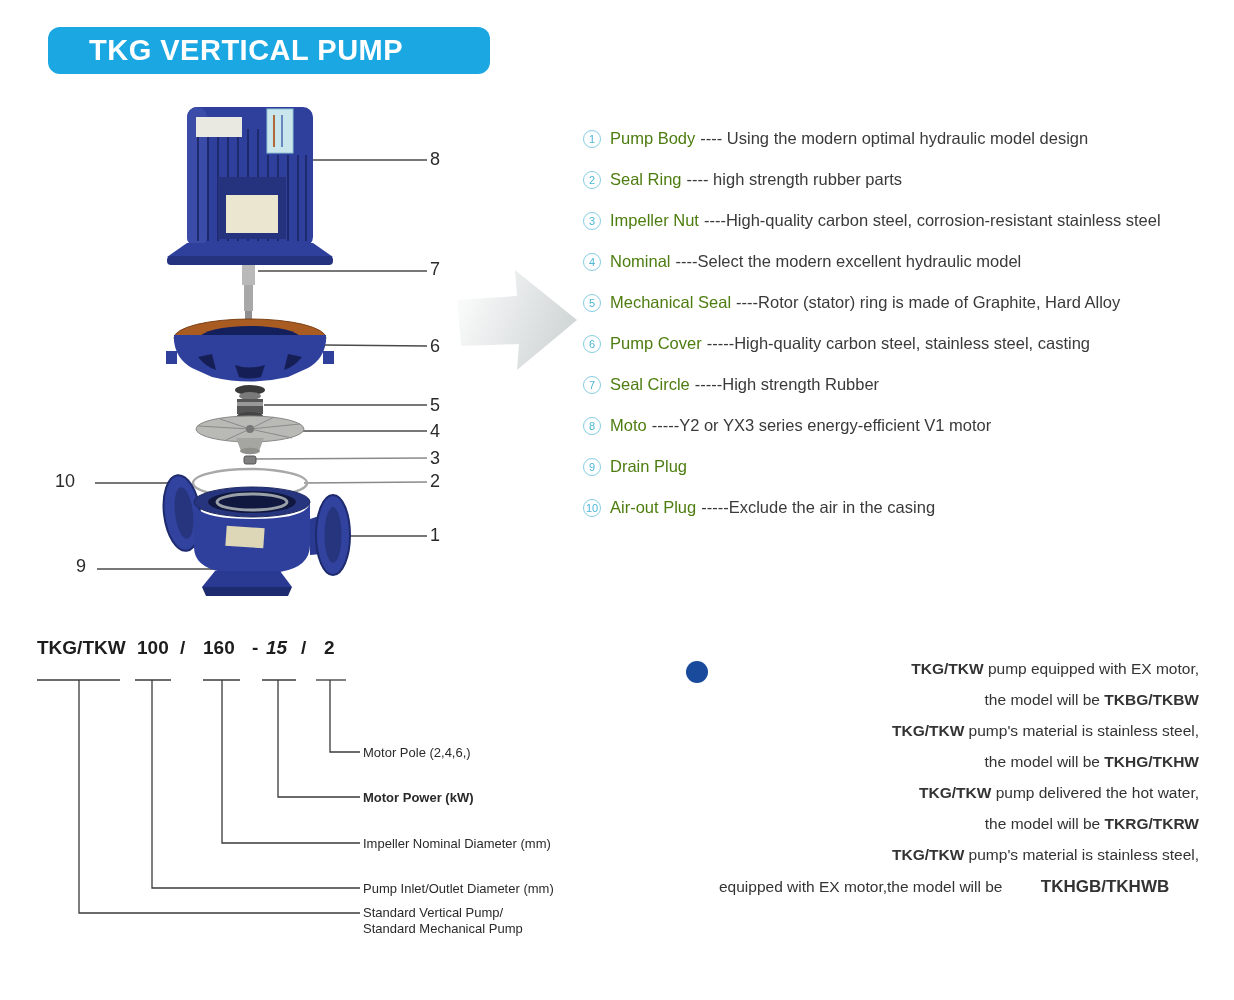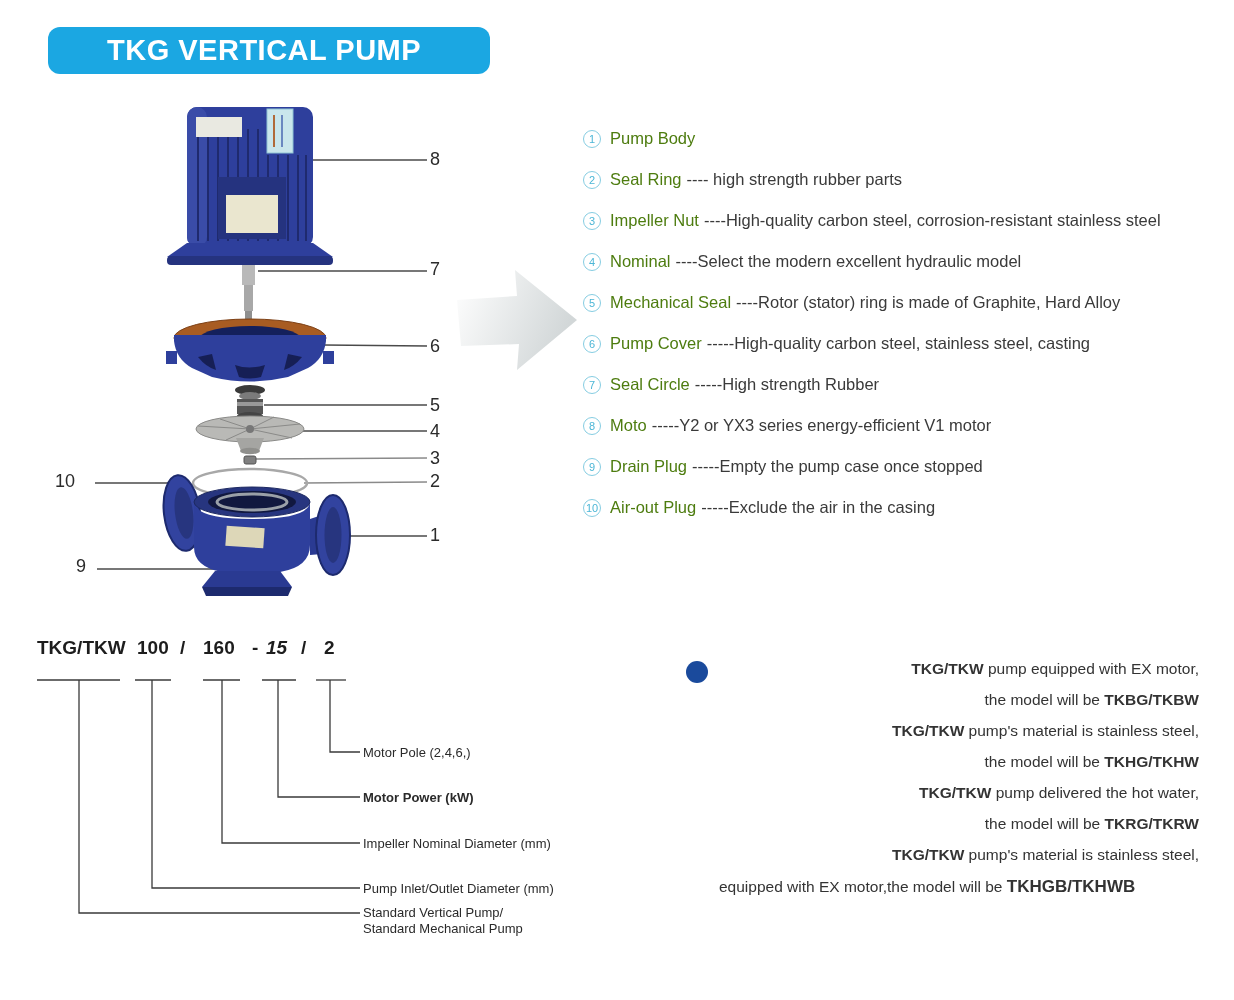--- a/index.html
+++ b/index.html
@@ -2,21 +2,21 @@
 <html><head>
 <meta charset="utf-8">
 <style>
   html,body{margin:0;padding:0;background:#ffffff;}
   #page{position:relative;width:1234px;height:1000px;background:#ffffff;overflow:hidden;
         font-family:"Liberation Sans", sans-serif;color:#333;}
 
   
   .banner{position:absolute;left:48px;top:27px;width:442px;height:47px;background:#1ba7e2;
           border-radius:12px;color:#fff;font-size:29px;font-weight:bold;line-height:47px;
-          padding-left:59px;box-sizing:border-box;letter-spacing:.5px;}
+          padding-left:41px;box-sizing:border-box;letter-spacing:.5px;}
 
   
   #pump-svg{position:absolute;left:30px;top:95px;}
   .co{position:absolute;font-size:18px;color:#2b2b2b;}
 
   
   #arrow-svg{position:absolute;left:455px;top:258px;}
 
   
   .parts{position:absolute;left:583px;top:118px;width:650px;}
@@ -34,21 +34,21 @@
   .tl2{position:absolute;font-size:13px;color:#2a2a2a;line-height:15.5px;}
 
   
   .bullet{position:absolute;left:686px;top:661px;width:22px;height:22px;border-radius:50%;
           background:#1a4a9c;}
   .notes{position:absolute;left:719px;top:660px;width:480px;font-size:15.5px;color:#333;}
   .nrow{height:31px;white-space:nowrap;text-align:right;}
   .seg-p{font-weight:bold;}
   .seg-b{font-weight:bold;}
   .nrow-last{height:22px;white-space:nowrap;}
-  .nrow-last .seg-b{font-size:17px;}
+  .nrow-last .seg-b{font-size:17px;margin-left:34px;}
 </style>
 </head>
 <body>
 
 <div id="page">
 
   <div class="banner">TKG VERTICAL PUMP</div>
 
   <svg id="pump-svg" width="450" height="510" viewBox="0 0 450 510">
 
@@ -173,20 +173,21 @@
           <stop offset="1" stop-color="#d2d7d8"></stop>
       </linearGradient>
     </defs>
     <polygon points="2,42 62,38 60,12 122,62 62,112 64,86 6,88" fill="url(#ag)"></polygon>
   </svg>
 
   <div class="parts">
     <div class="part-row">
       <span class="pnum">1</span>
       <span class="pname">Pump Body</span>
+      <span class="pdesc">---- Using the modern optimal hydraulic model design</span>
     </div>
     <div class="part-row">
       <span class="pnum">2</span>
       <span class="pname">Seal Ring</span>
       <span class="pdesc">---- high strength rubber parts</span>
     </div>
     <div class="part-row">
       <span class="pnum">3</span>
       <span class="pname">Impeller Nut</span>
       <span class="pdesc">----High-quality carbon steel, corrosion-resistant stainless steel</span>
@@ -212,21 +213,20 @@
       <span class="pdesc">-----High strength Rubber</span>
     </div>
     <div class="part-row">
       <span class="pnum">8</span>
       <span class="pname">Moto</span>
       <span class="pdesc">-----Y2 or YX3 series energy-efficient V1 motor</span>
     </div>
     <div class="part-row">
       <span class="pnum">9</span>
       <span class="pname">Drain Plug</span>
-      <span class="pdesc">-----Empty the pump case once stopped</span>
     </div>
     <div class="part-row">
       <span class="pnum">10</span>
       <span class="pname">Air-out Plug</span>
       <span class="pdesc">-----Exclude the air in the casing</span>
     </div>
   </div>
 
   <span class="mc" style="left:37px;">TKG/TKW</span>
   <span class="mc" style="left:137px;">100</span>

